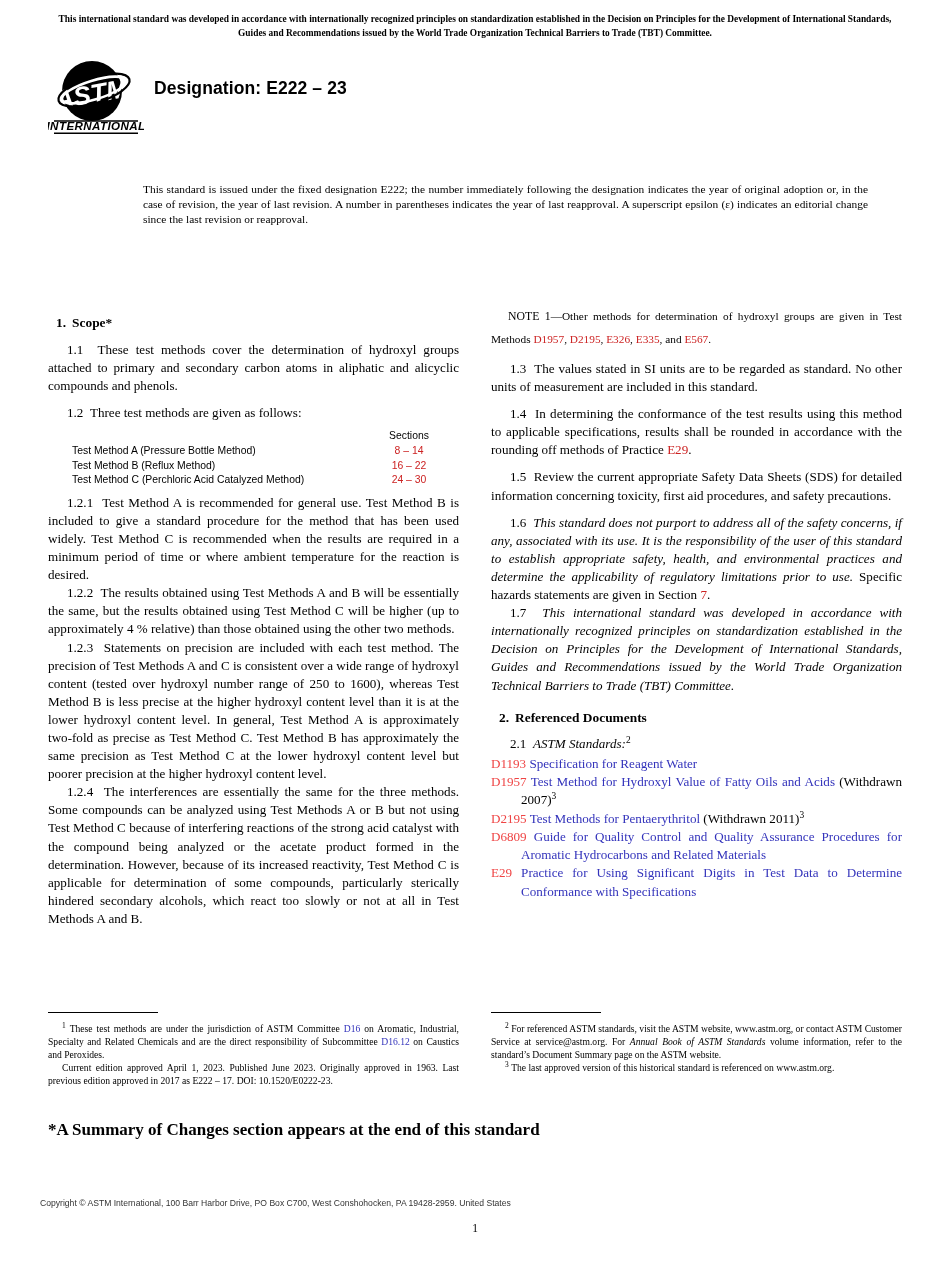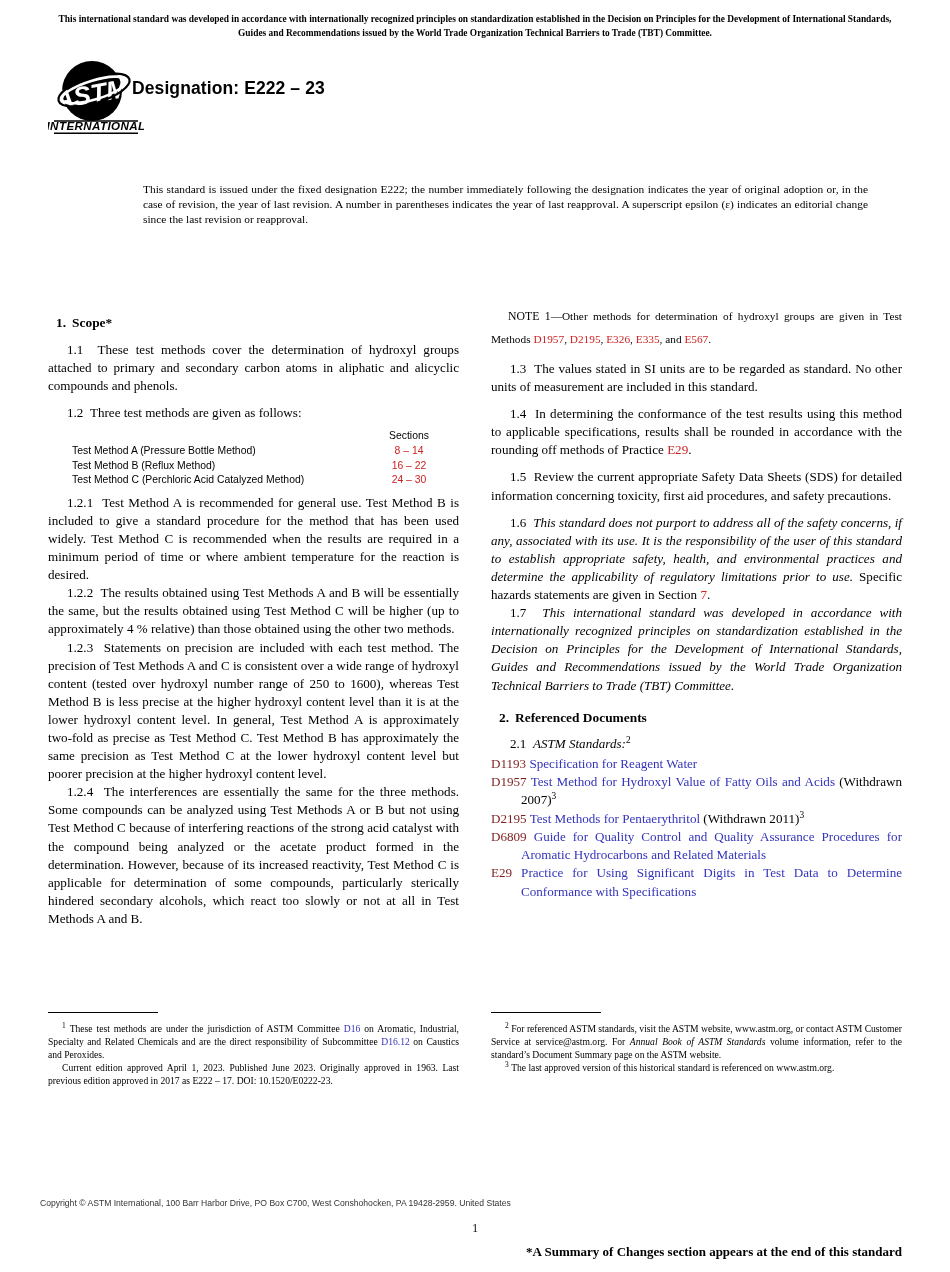--- a/index.html
+++ b/index.html
@@ -47,21 +47,21 @@
   .astm-logo {
     position: absolute;
     left: 0;
     top: 0;
     width: 96px;
     height: 76px;
   }
   .astm-logo svg { display: block; }
   .designation {
     position: absolute;
-    left: 84px;
+    left: 106px;
     top: 20px;
     font-family: "Liberation Sans", "DejaVu Sans", sans-serif;
     font-weight: bold;
     font-size: 17.5px;
     letter-spacing: 0.1px;
   }
 
   
   .titleblock {
     position: absolute;
@@ -168,21 +168,21 @@
   }
   ul.reflist li {
     padding-left: 30px;
     text-indent: -30px;
     margin: 0;
     text-align: justify;
     text-align-last: left;
     line-height: 18.3px;
   }
   ul.reflist li .title { color: #3333bb; }
-  ul.reflist li .desig { color: #7f1d1d; }
+  ul.reflist li .desig { color: #ef4444; }
   ul.reflist li .plain { color: #000; }
 
   
   .footnotes {
     position: absolute;
     top: 1012px;
     width: 411px;
   }
   .fn-left  { left: 48px; }
   .fn-right { left: 491px; }
@@ -198,26 +198,26 @@
     line-height: 13.1px;
     text-align: justify;
     text-indent: 14px;
     text-align-last: left;
   }
   p.fnote sup { font-size: 0.78em; vertical-align: super; line-height: 0; }
 
   
   .summary-line {
     position: absolute;
-    top: 1244px;
+    top: 1120px;
     left: 48px;
     width: 854px;
-    text-align: right;
-    font-weight: bold;
-    font-size: 13px;
+    text-align: left;
+    font-weight: bold;
+    font-size: 17px;
   }
   .copyright {
     position: absolute;
     top: 1198px;
     left: 40px;
     font-family: "Liberation Sans", "DejaVu Sans", sans-serif;
     font-size: 8.6px;
     color: #333;
   }
   .pagenum {

